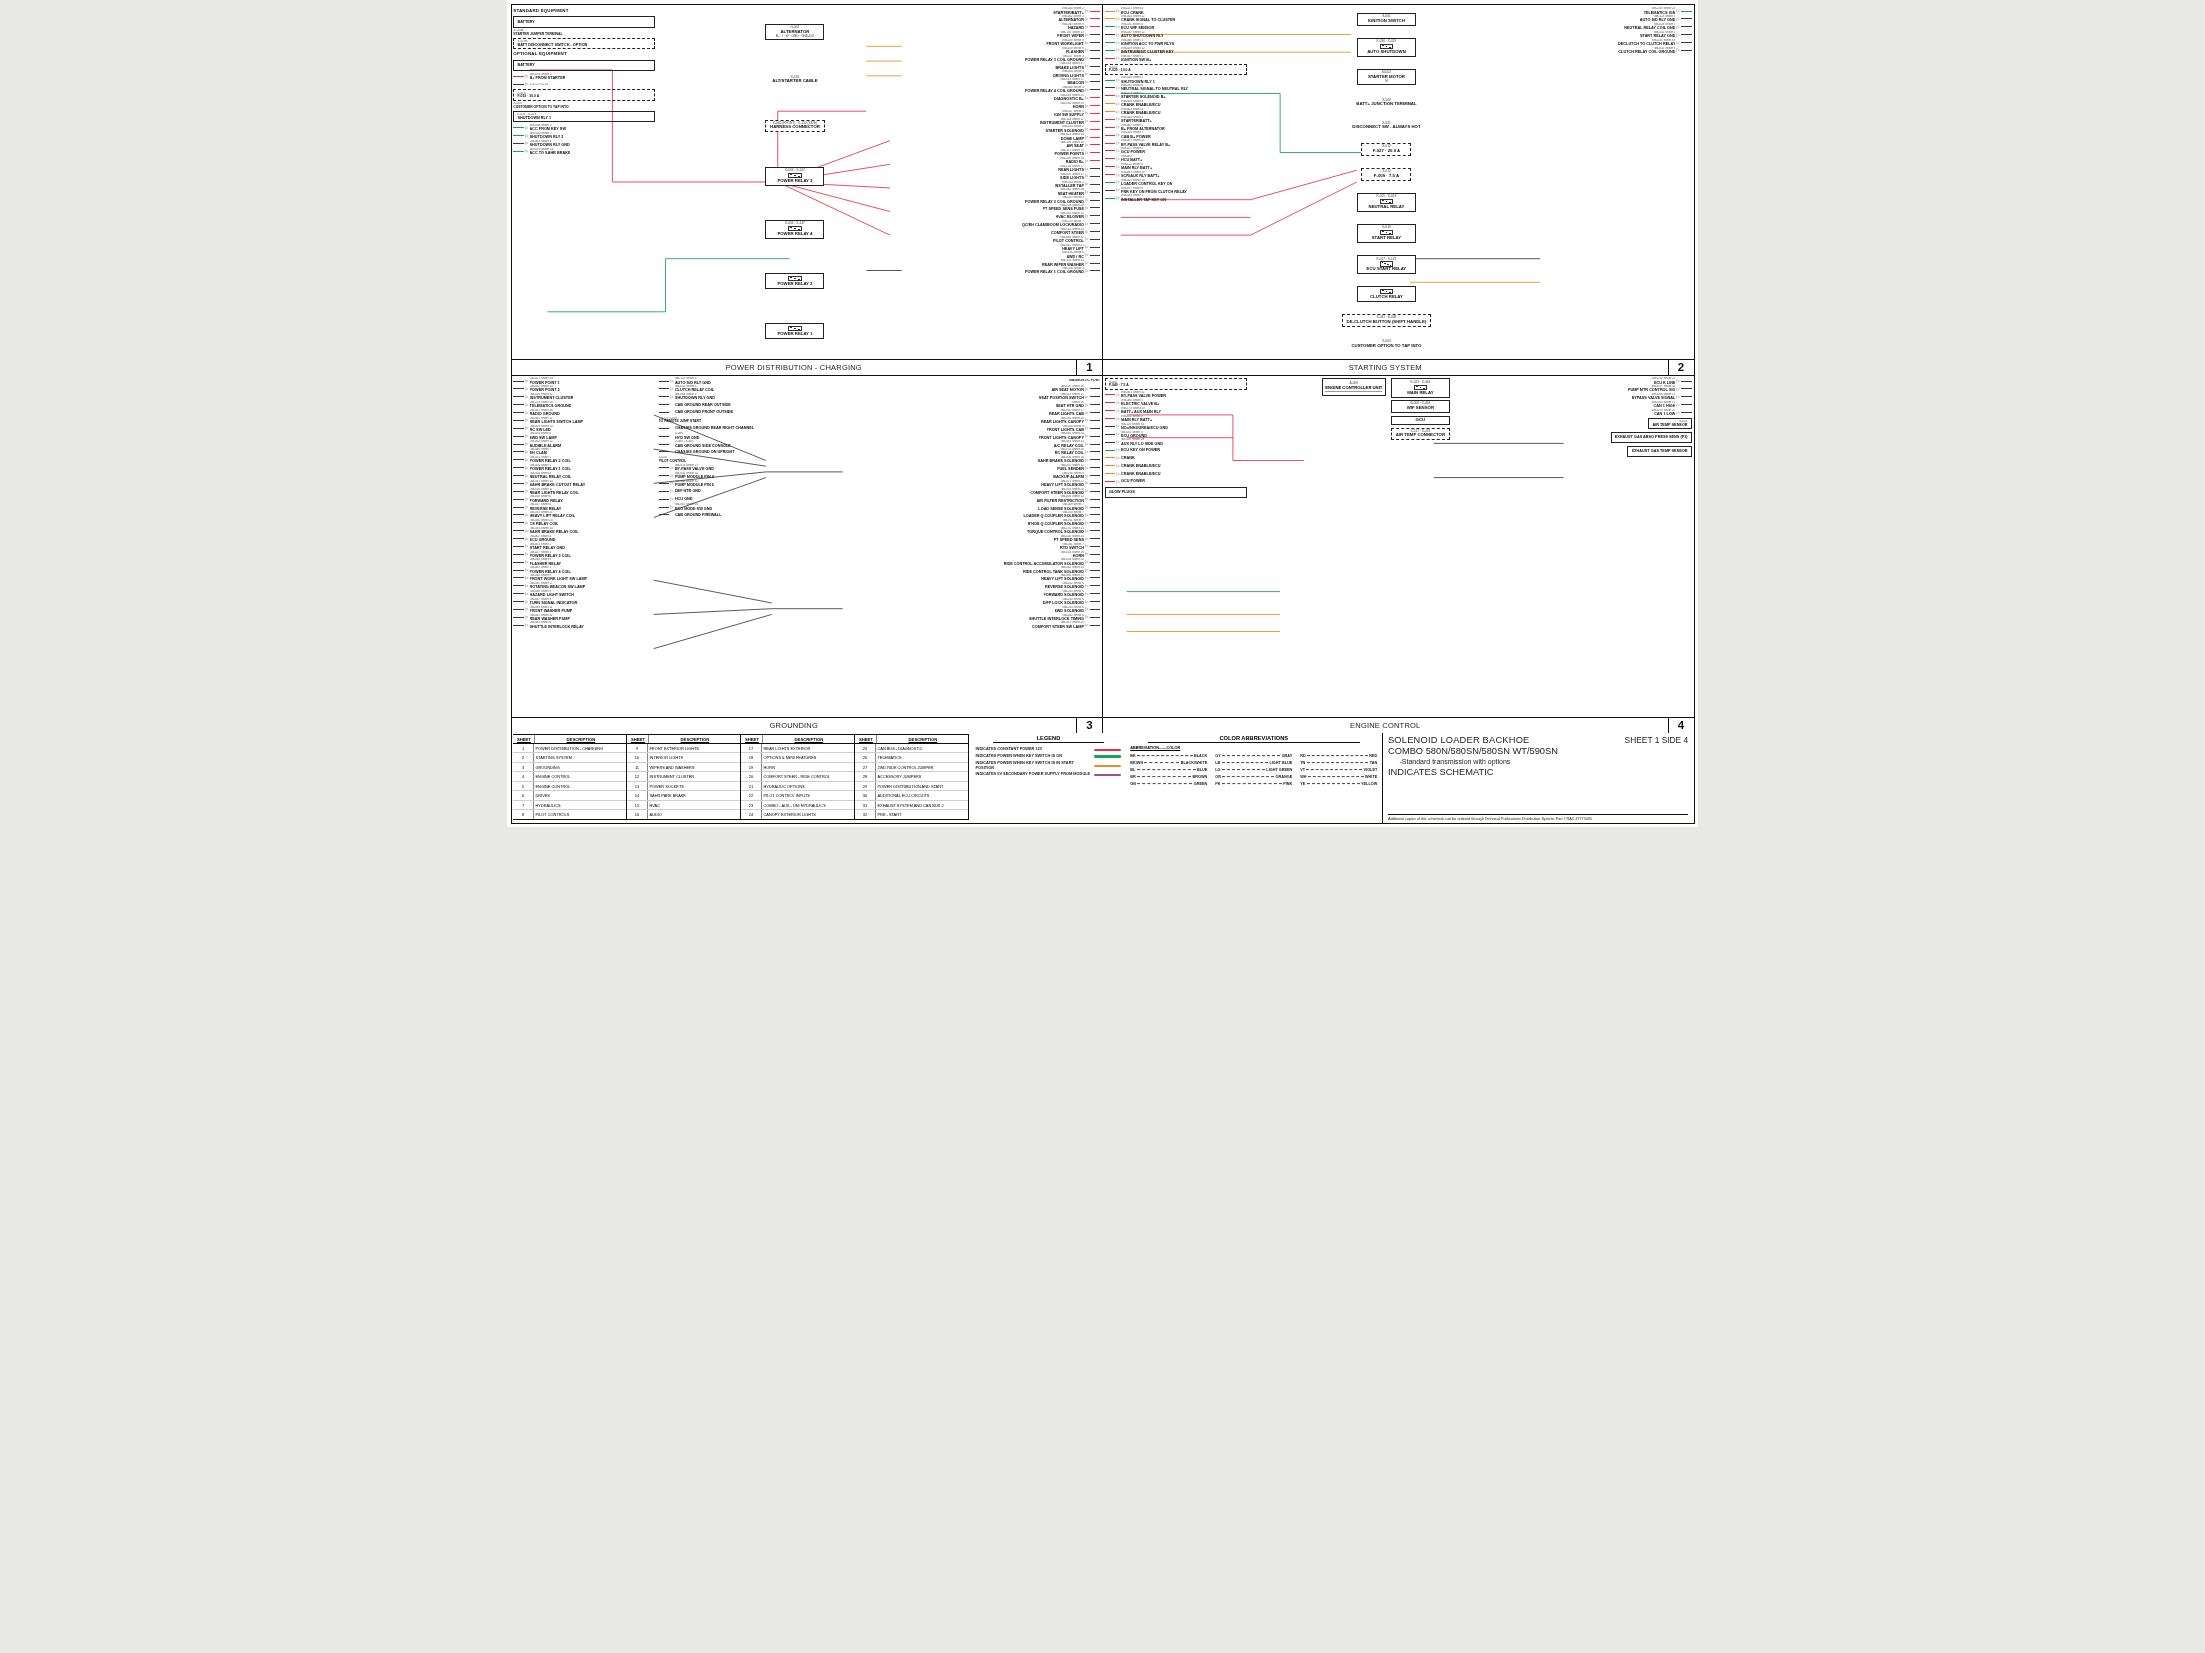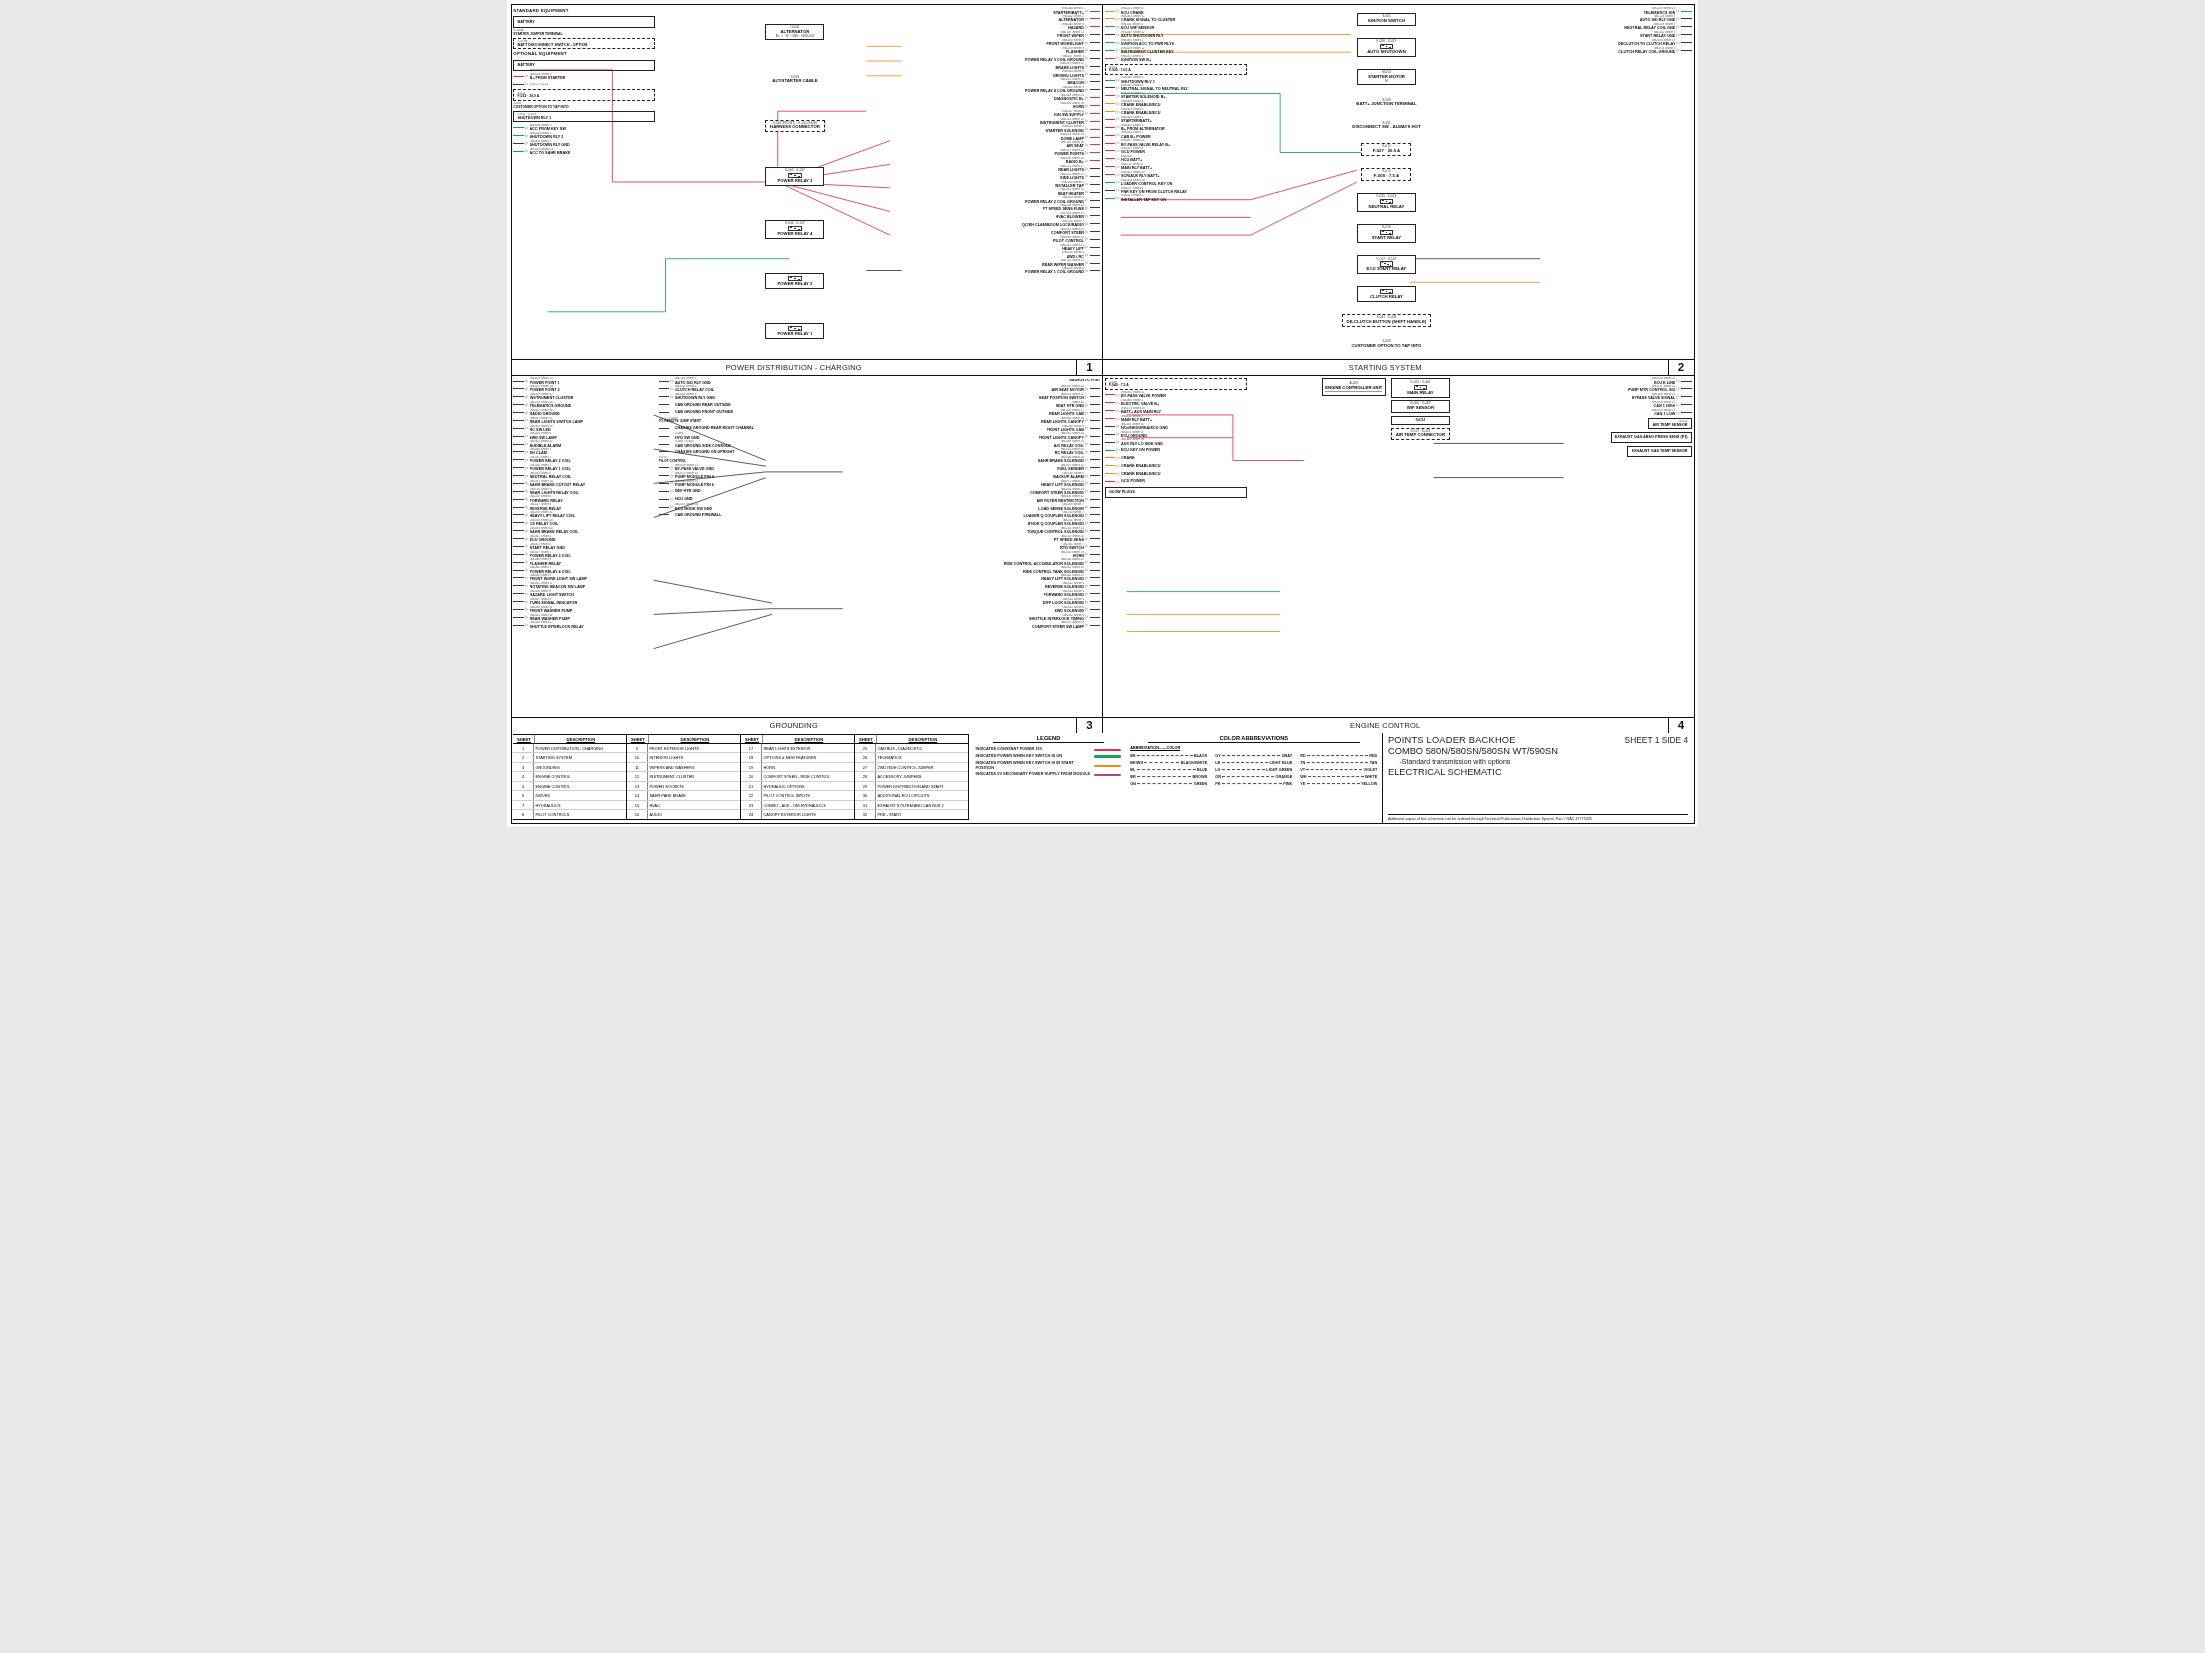--- a/index.html
+++ b/index.html
@@ -2044,25 +2044,25 @@
     <span>YE</span>
     <span class="dots"></span>
     <span>YELLOW</span>
   </div>
             </div>
         </div>
       </div>
 
       <div class="titleblock">
         <div class="tb-row1">
-          <span class="tb-main">POINTS LOADER BACKHOE</span>
+          <span class="tb-main">SOLENOID LOADER BACKHOE</span>
           <span class="tb-sheetside">SHEET 1   SIDE 4</span>
         </div>
         <div class="tb-model">COMBO 580N/580SN/580SN WT/590SN</div>
         <div class="tb-sub">-Standard transmission with options</div>
-        <div class="tb-type">ELECTRICAL SCHEMATIC</div>
+        <div class="tb-type">INDICATES SCHEMATIC</div>
         <div class="tb-foot">Additional copies of this schematic can be ordered through Technical Publications Distribution System. Part # RAC 47775435</div>
       </div>
     </div>
 
   </div>
 </div>
 
 
 </body></html>

